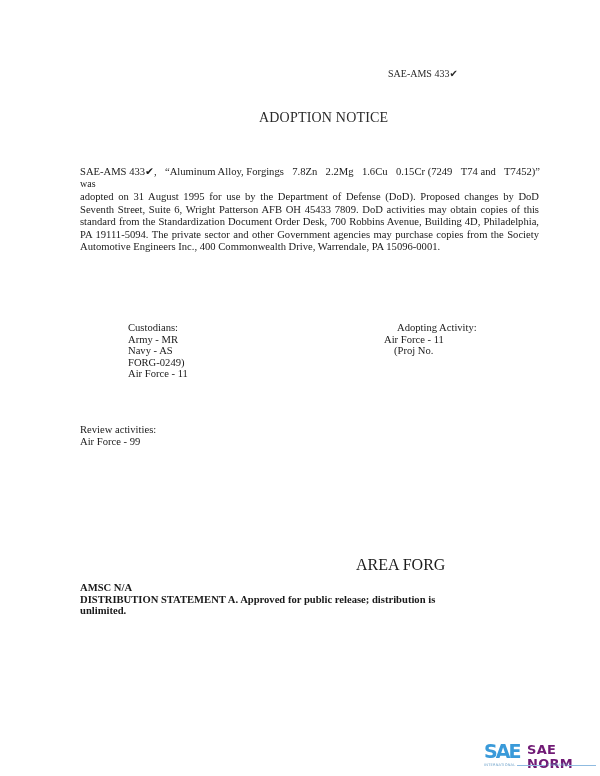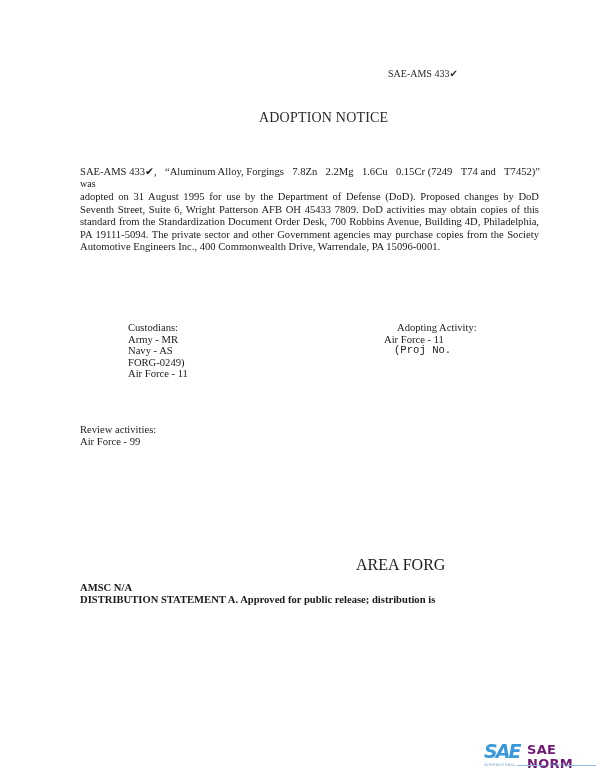--- a/index.html
+++ b/index.html
@@ -51,38 +51,37 @@
       text-align-last: justify;
       height: 12.6px;
       overflow: hidden;
     }
     .body-para .ln.last { text-align-last: left; }
     .block { position: absolute; white-space: nowrap; }
     .block div { height: 11.6px; line-height: 11.6px; }
     .custodians { left: 80px; top: 322px; margin-left: 48px; }
     .adopting { left: 340px; top: 322px; margin-left: 44px; }
     .adopting .indent { padding-left: 13px; }
-    .adopting .indent2 { padding-left: 10px; font-family: Liberation Mono, monospace; }
+    .adopting .indent2 { padding-left: 10px; }
     .review { left: 80px; top: 424px; }
     .area { left: 356px; top: 559px; font-size: 16px; }
     .distribution { left: 80px; top: 582px; font-weight: bold; }
     .distribution div { height: 11.6px; line-height: 11.6px; }
 
     
     .logo {
       position: absolute;
       left: 484px; top: 741px;
       width: 112px; height: 30px;
     }
     .logo-mark {
       position: absolute;
       left: 0; top: 0;
       font-family: "DejaVu Sans", sans-serif;
       font-weight: bold;
-      font-style: italic;
       font-size: 19px;
       line-height: 20px;
       color: #3a9ad9;
       letter-spacing: -2px;
     }
     .logo-name {
       position: absolute;
       left: 43px; top: 2px;
       font-family: "DejaVu Sans", sans-serif;
       font-weight: bold;
@@ -159,20 +158,21 @@
 <div class="block review">
   <div>Review activities:</div>
   <div>Air Force - 99</div>
 </div>
 
 <div class="abs area">AREA FORG</div>
 
 <div class="block distribution">
   <div>AMSC N/A</div>
   <div>DISTRIBUTION STATEMENT A.  Approved for public release; distribution is</div>
+  <div>unlimited.</div>
 </div>
 
 <div class="logo">
   <div class="logo-mark">SAE</div>
   <div class="logo-name">SAE NORM</div>
   <div class="logo-sub-left">INTERNATIONAL</div>
   <div class="logo-rule" style="left:33px;width:28px;"></div>
   <div class="logo-sub-mid">STANDARDS</div>
   <div class="logo-rule" style="left:84px;width:28px;"></div>
 </div>

